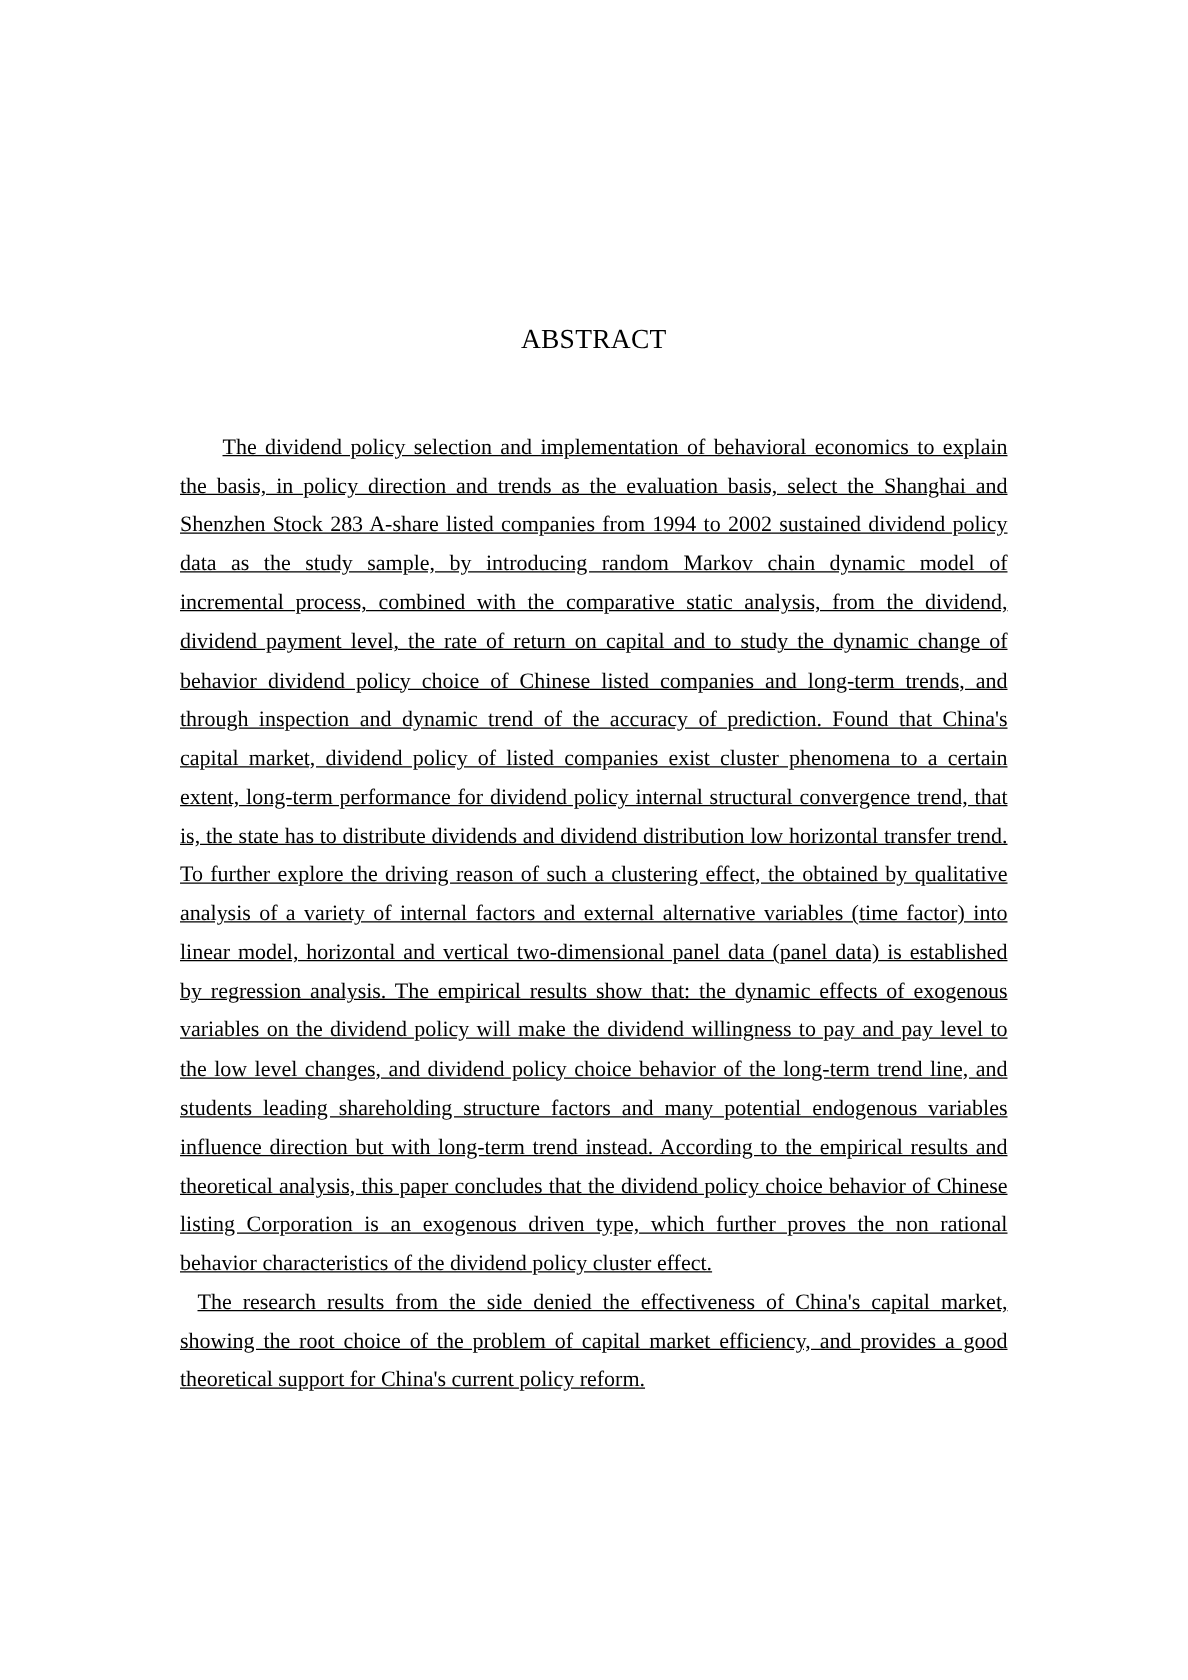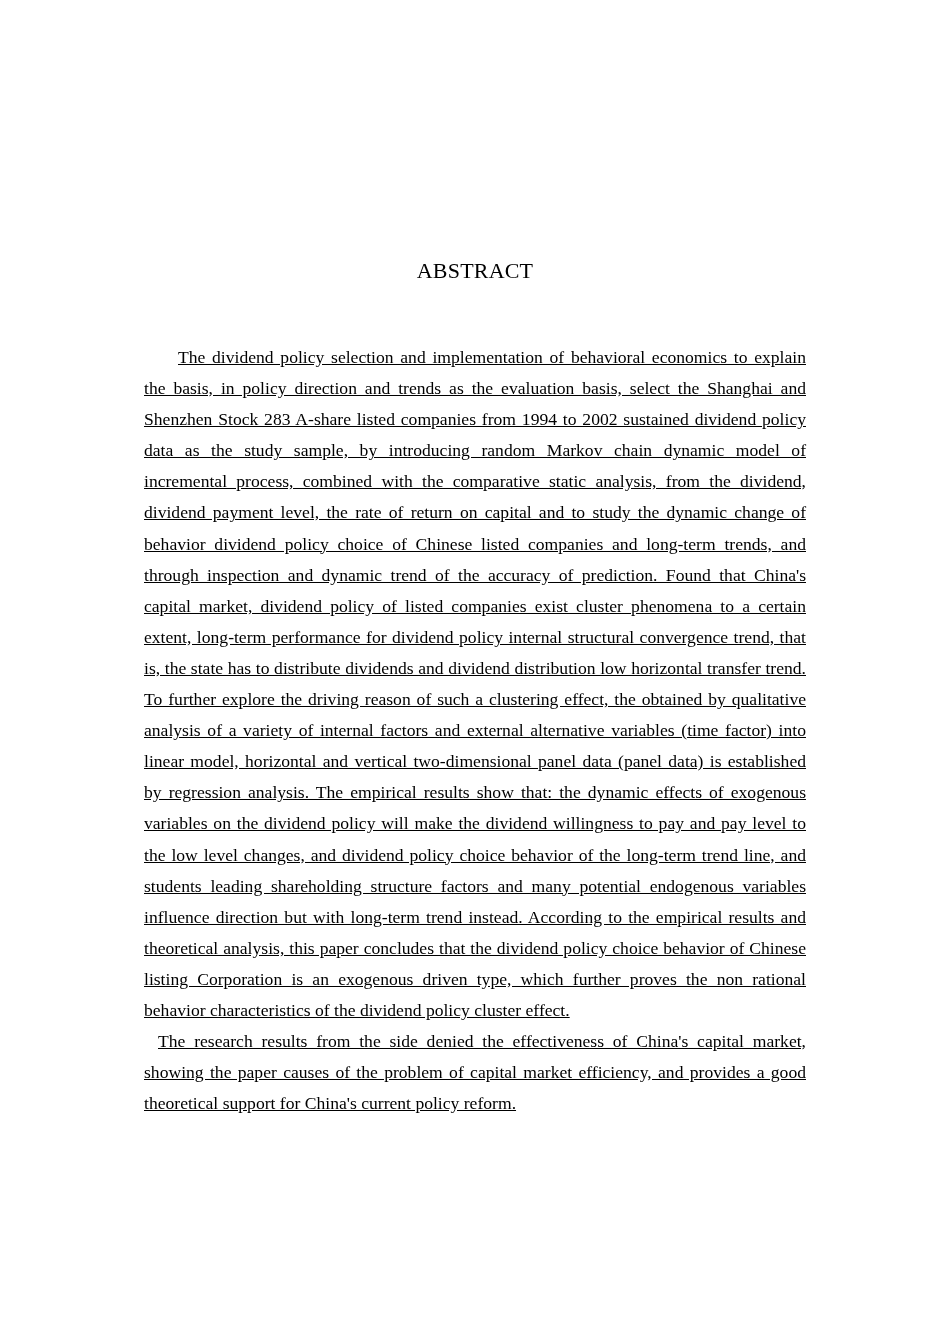--- a/index.html
+++ b/index.html
@@ -53,15 +53,15 @@
     .p2 { text-indent: 14px; }
   </style>
 </head>
 <body>
 
 <div class="page">
   <h1 class="title">ABSTRACT</h1>
 
   <div class="body-text">
     <p class="p1">The dividend policy selection and implementation of behavioral economics to explain the basis, in policy direction and trends as the evaluation basis, select the Shanghai and Shenzhen Stock 283 A-share listed companies from 1994 to 2002 sustained dividend policy data as the study sample, by introducing random Markov chain dynamic model of incremental process, combined with the comparative static analysis, from the dividend, dividend payment level, the rate of return on capital and to study the dynamic change of behavior dividend policy choice of Chinese listed companies and long-term trends, and through inspection and dynamic trend of the accuracy of prediction. Found that China's capital market, dividend policy of listed companies exist cluster phenomena to a certain extent, long-term performance for dividend policy internal structural convergence trend, that is, the state has to distribute dividends and dividend distribution low horizontal transfer trend. To further explore the driving reason of such a clustering effect, the obtained by qualitative analysis of a variety of internal factors and external alternative variables (time factor) into linear model, horizontal and vertical two-dimensional panel data (panel data) is established by regression analysis. The empirical results show that: the dynamic effects of exogenous variables on the dividend policy will make the dividend willingness to pay and pay level to the low level changes, and dividend policy choice behavior of the long-term trend line, and students leading shareholding structure factors and many potential endogenous variables influence direction but with long-term trend instead. According to the empirical results and theoretical analysis, this paper concludes that the dividend policy choice behavior of Chinese listing Corporation is an exogenous driven type, which further proves the non rational behavior characteristics of the dividend policy cluster effect.</p>
-    <p class="p2">The research results from the side denied the effectiveness of China's capital market, showing the paper causes of the problem of capital market efficiency, and provides a good theoretical support for China's current policy reform.</p>
+    <p class="p2">The research results from the side denied the effectiveness of China's capital market, showing the root choice of the problem of capital market efficiency, and provides a good theoretical support for China's current policy reform.</p>
   </div>
 </div>
 
 </body></html>

